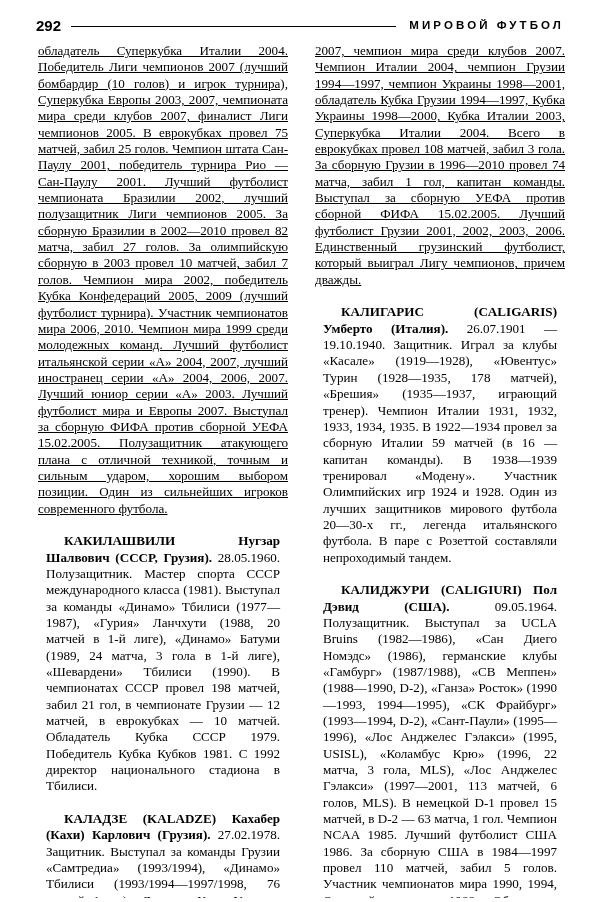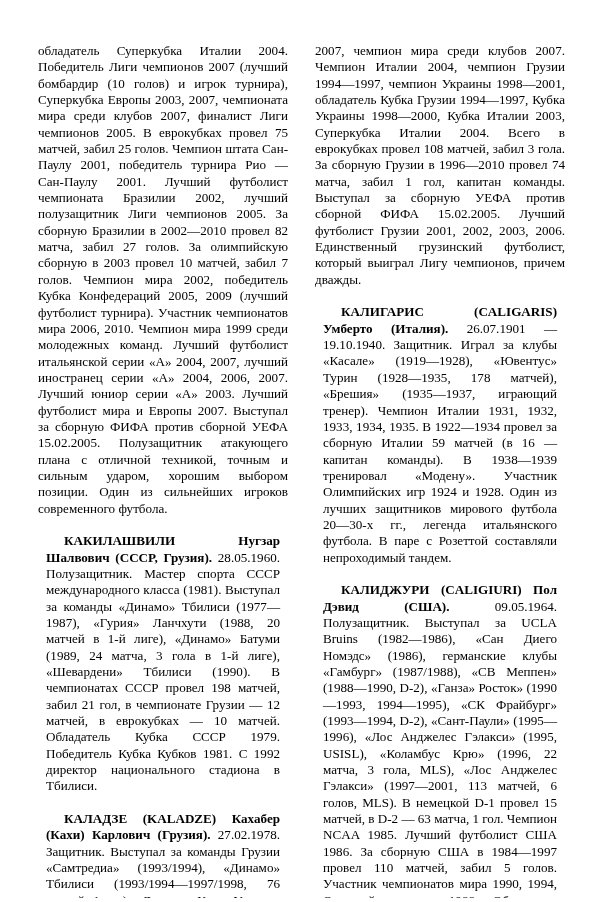--- a/index.html
+++ b/index.html
@@ -86,27 +86,33 @@
     text-indent: 18px;
     font-size: 13.1px;
     line-height: 16.35px;
     text-align: justify;
   }
   .hw {
     font-weight: bold;
   }
   .cont {
     text-indent: 0;
+    text-decoration: underline;
   }
 </style>
 </head>
 <body>
 
 <div class="page">
 
+  <div class="running-head">
+    <span class="folio">292</span>
+    <span class="head-rule"></span>
+    <span class="head-title">МИРОВОЙ ФУТБОЛ</span>
+  </div>
 
   <div class="columns">
 
     <div class="col">
       <p class="body cont">обладатель Суперкубка Италии 2004. Победитель Лиги чемпионов 2007 (лучший бомбардир (10 голов) и игрок турнира), Суперкубка Европы 2003, 2007, чемпионата мира среди клубов 2007, финалист Лиги чемпионов 2005. В еврокубках провел 75 матчей, забил 25 голов. Чемпион штата Сан-Паулу 2001, победитель турнира Рио — Сан-Паулу 2001. Лучший футболист чемпионата Бразилии 2002, лучший полузащитник Лиги чемпионов 2005. За сборную Бразилии в 2002—2010 провел 82 матча, забил 27 голов. За олимпийскую сборную в 2003 провел 10 матчей, забил 7 голов. Чемпион мира 2002, победитель Кубка Конфедераций 2005, 2009 (лучший футболист турнира). Участник чемпионатов мира 2006, 2010. Чемпион мира 1999 среди молодежных команд. Лучший футболист итальянской серии «А» 2004, 2007, лучший иностранец серии «А» 2004, 2006, 2007. Лучший юниор серии «А» 2003. Лучший футболист мира и Европы 2007. Выступал за сборную ФИФА против сборной УЕФА 15.02.2005. Полузащитник атакующего плана с отличной техникой, точным и сильным ударом, хорошим выбором позиции. Один из сильнейших игроков современного футбола.</p>
 
       <p class="entry">
         <span class="hw">КАКИЛАШВИЛИ Нугзар Шалвович (СССР, Грузия).</span><span> 28.05.1960. Полузащитник. Мастер спорта СССР международного класса (1981). Выступал за команды «Динамо» Тбилиси (1977—1987), «Гурия» Ланчхути (1988, 20 матчей в 1-й лиге), «Динамо» Батуми (1989, 24 матча, 3 гола в 1-й лиге), «Шевардени» Тбилиси (1990). В чемпионатах СССР провел 198 матчей, забил 21 гол, в чемпионате Грузии — 12 матчей, в еврокубках — 10 матчей. Обладатель Кубка СССР 1979. Победитель Кубка Кубков 1981. С 1992 директор национального стадиона в Тбилиси.</span>
       </p>
 

